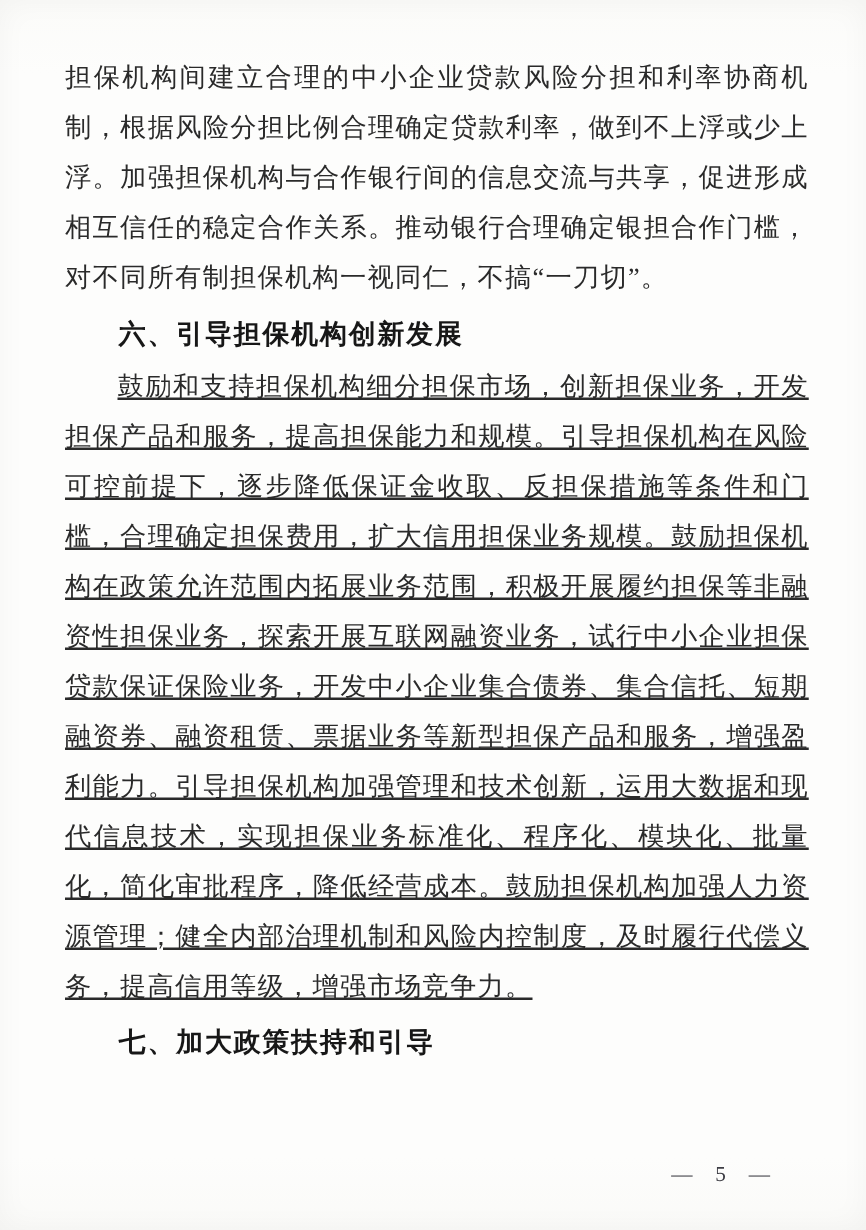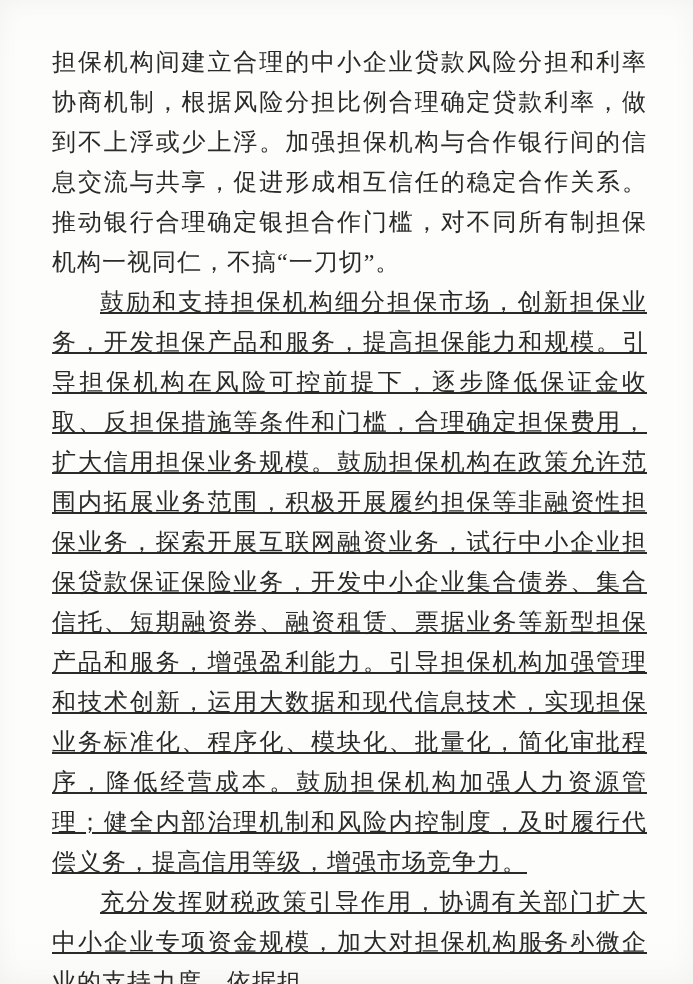--- a/index.html
+++ b/index.html
@@ -20,21 +20,21 @@
     box-shadow: inset 0 0 24px rgba(0,0,0,0.04);
   }
   .content {
     position: absolute;
     top: 42px;
     left: 52px;
     right: 46px;
   }
   .para {
     margin: 0;
-    font-size: 24px;
+    font-size: 21px;
     line-height: 40px;
     letter-spacing: 1px;
     text-align: justify;
     text-justify: inter-character;
     color: #2a2a2a;
   }
   .para.indent { text-indent: 2em; text-decoration: underline; }
   .heading {
     margin: 5px 0 2px 0;
     font-size: 21.5px;
@@ -55,17 +55,18 @@
     font-family: "Liberation Serif", "DejaVu Serif", serif;
     white-space: nowrap;
   }
 </style>
 </head>
 <body>
 
 <div class="page">
   <div class="content">
     <p class="para">担保机构间建立合理的中小企业贷款风险分担和利率协商机制，根据风险分担比例合理确定贷款利率，做到不上浮或少上浮。加强担保机构与合作银行间的信息交流与共享，促进形成相互信任的稳定合作关系。推动银行合理确定银担合作门槛，对不同所有制担保机构一视同仁，不搞“一刀切”。</p>
+    <h2 class="heading">六、引导担保机构创新发展</h2>
     <p class="para indent">鼓励和支持担保机构细分担保市场，创新担保业务，开发担保产品和服务，提高担保能力和规模。引导担保机构在风险可控前提下，逐步降低保证金收取、反担保措施等条件和门槛，合理确定担保费用，扩大信用担保业务规模。鼓励担保机构在政策允许范围内拓展业务范围，积极开展履约担保等非融资性担保业务，探索开展互联网融资业务，试行中小企业担保贷款保证保险业务，开发中小企业集合债券、集合信托、短期融资券、融资租赁、票据业务等新型担保产品和服务，增强盈利能力。引导担保机构加强管理和技术创新，运用大数据和现代信息技术，实现担保业务标准化、程序化、模块化、批量化，简化审批程序，降低经营成本。鼓励担保机构加强人力资源管理；健全内部治理机制和风险内控制度，及时履行代偿义务，提高信用等级，增强市场竞争力。</p>
-    <p class="para indent">充分发挥财税政策引导作用，协调有关部门扩大中小企业专项资金规模，加大对担保机构服务小微企业的支持力度。依据担</p>
+    <h2 class="heading">七、加大政策扶持和引导</h2>
   </div>
   <div class="page-number">— 5 —</div>
 </div>
 
 </body></html>

